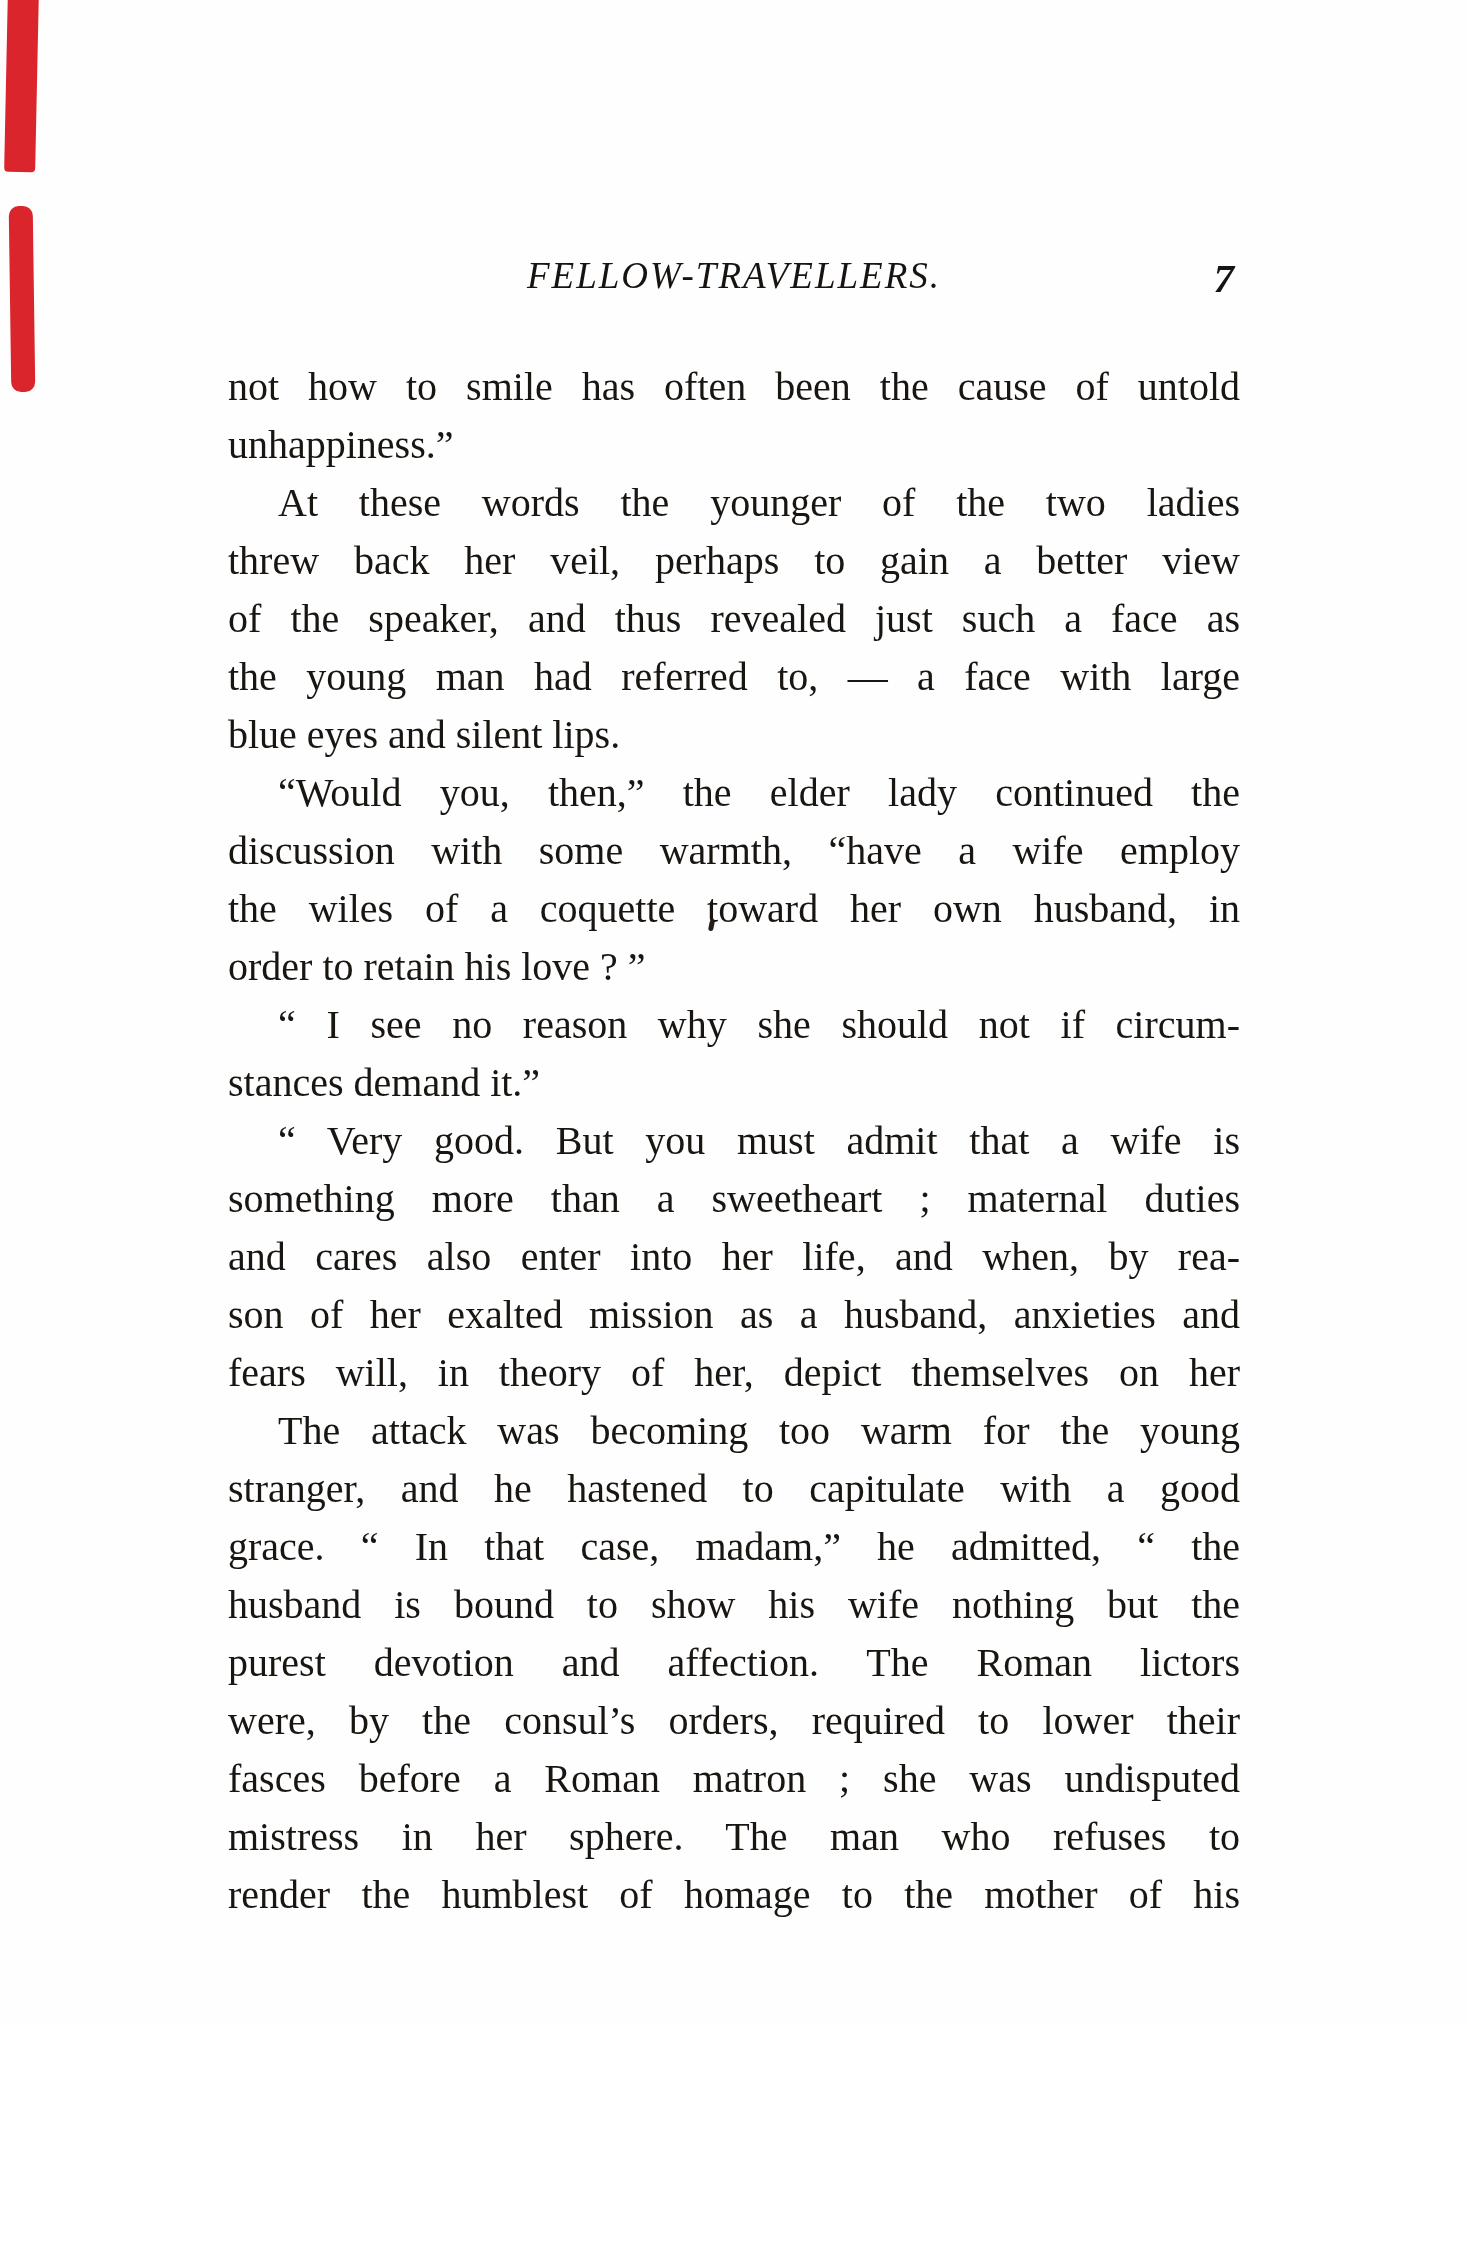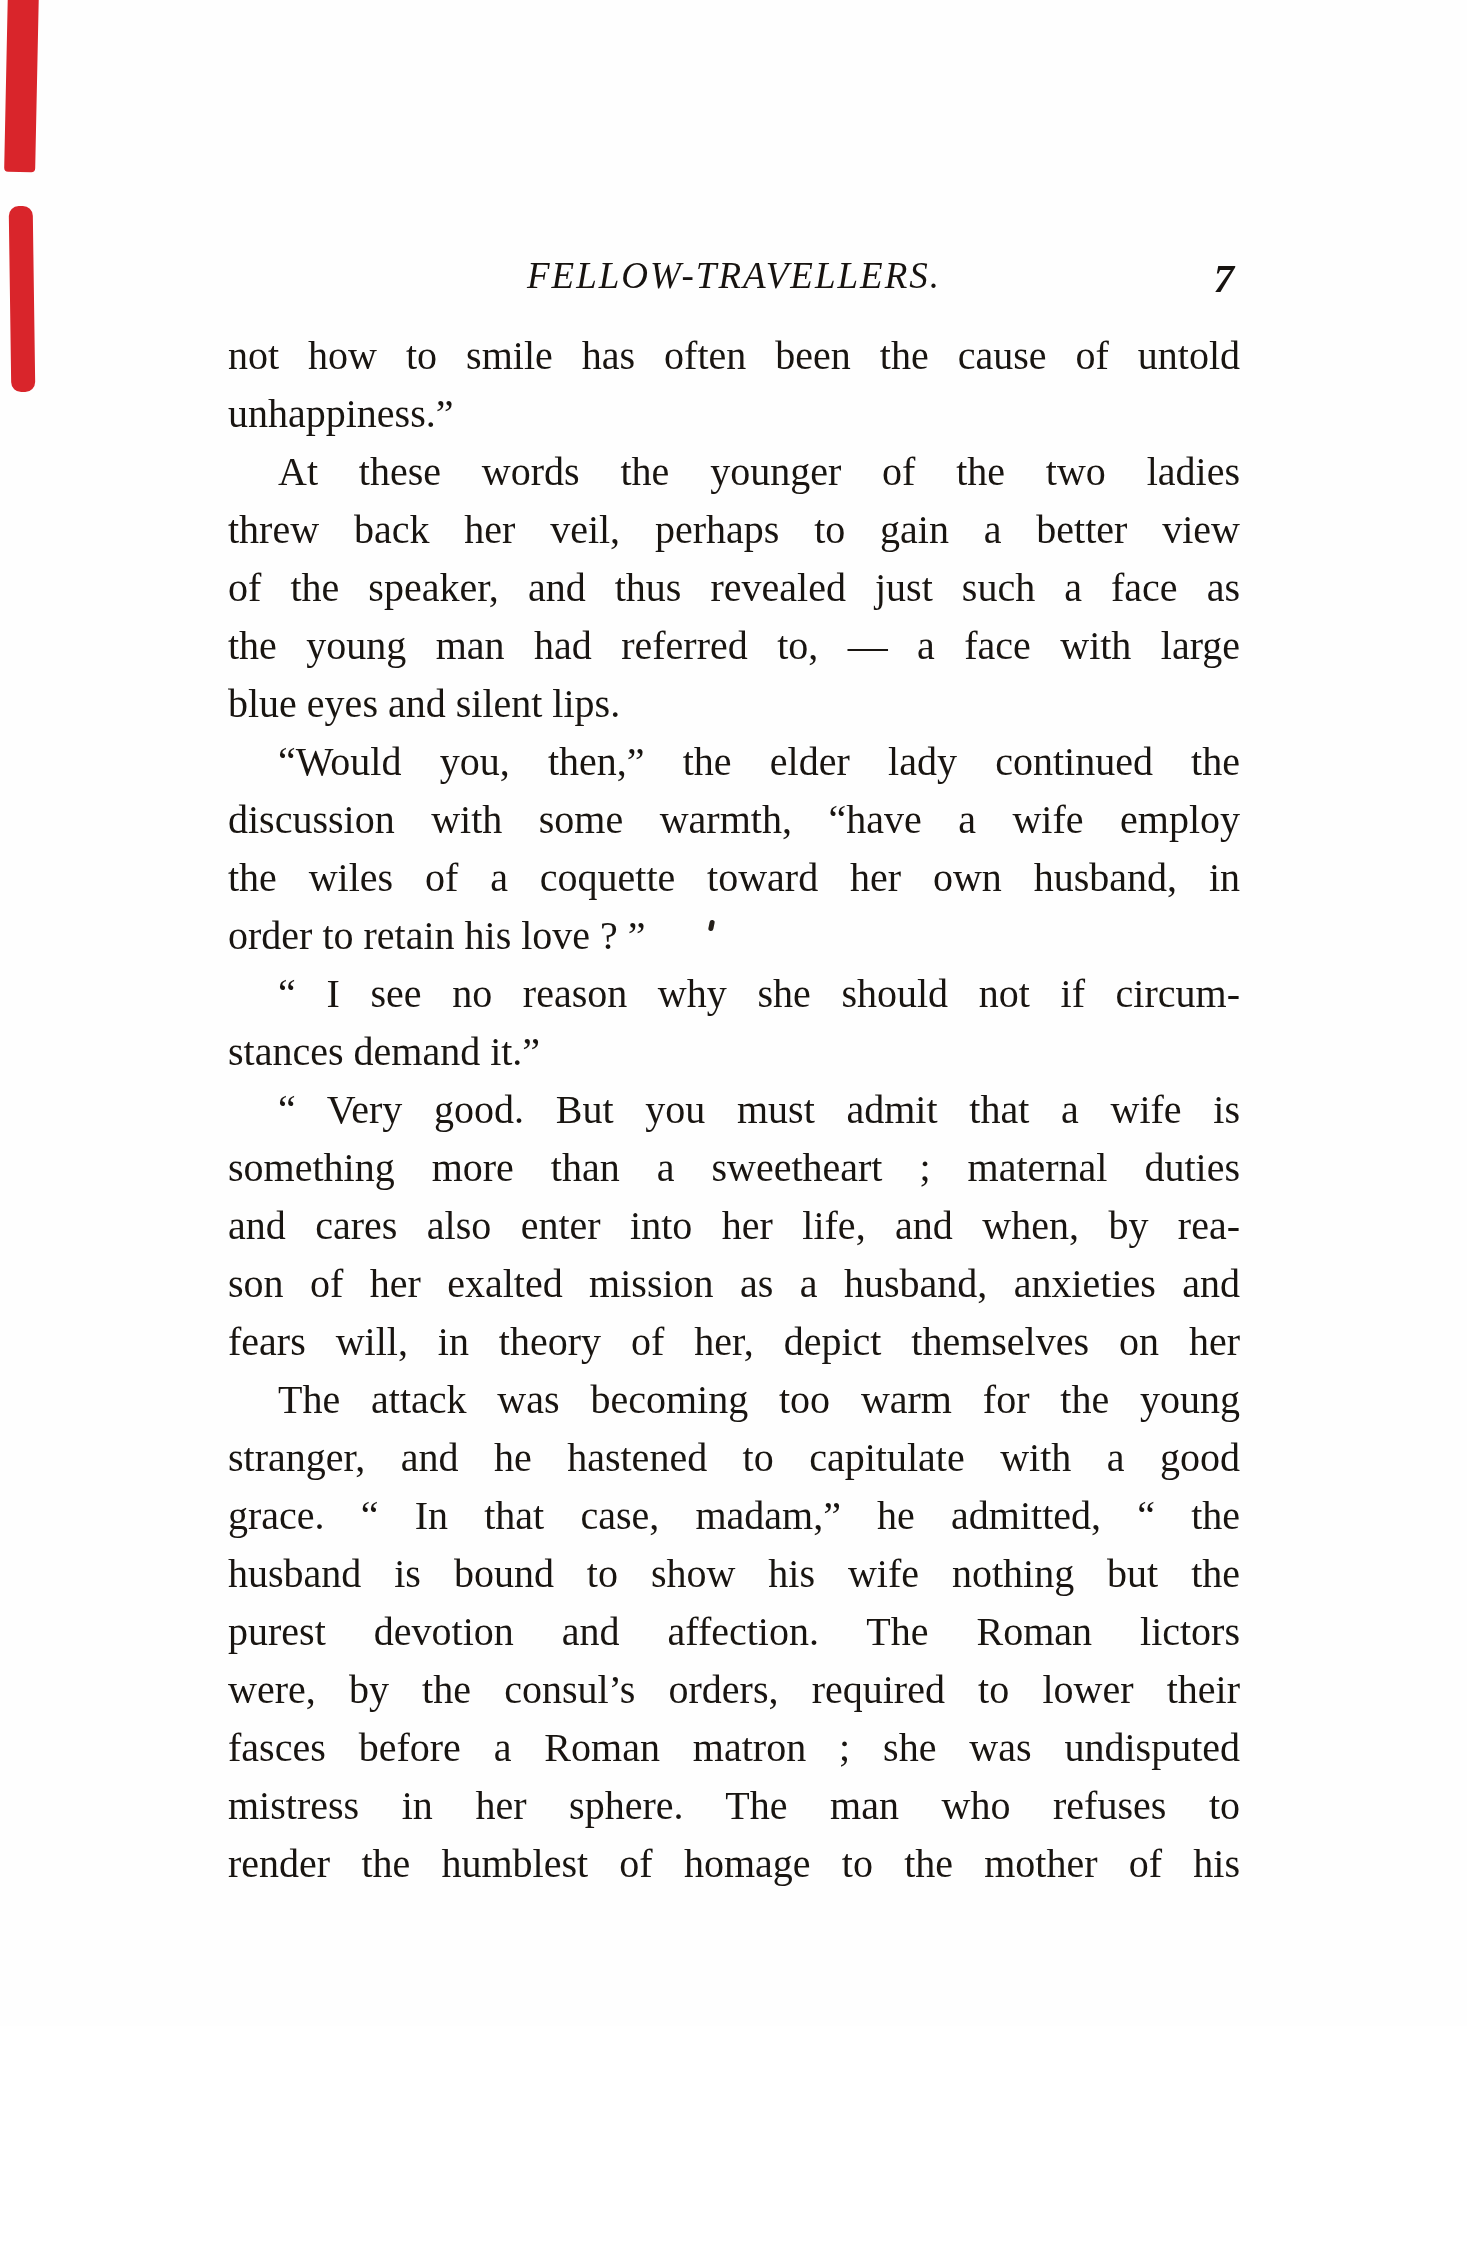--- a/index.html
+++ b/index.html
@@ -27,21 +27,21 @@
     white-space:nowrap;
   }
   .page-number{
     position:absolute;right:6px;top:4px;
     font-style:italic;font-weight:600;
     font-size:41px;line-height:44px;
     color:#171310;
   }
 
   .body-text{
-    position:absolute;left:228px;top:327px;width:1012px;
+    position:absolute;left:228px;top:358px;width:1012px;
     font-size:40px;
   }
   .para{margin:0;padding:0;}
   .line{
     height:58px;line-height:58px;
     text-align:justify;
     -moz-text-align-last:justify;
     text-align-last:justify;
     white-space:normal;
   }

